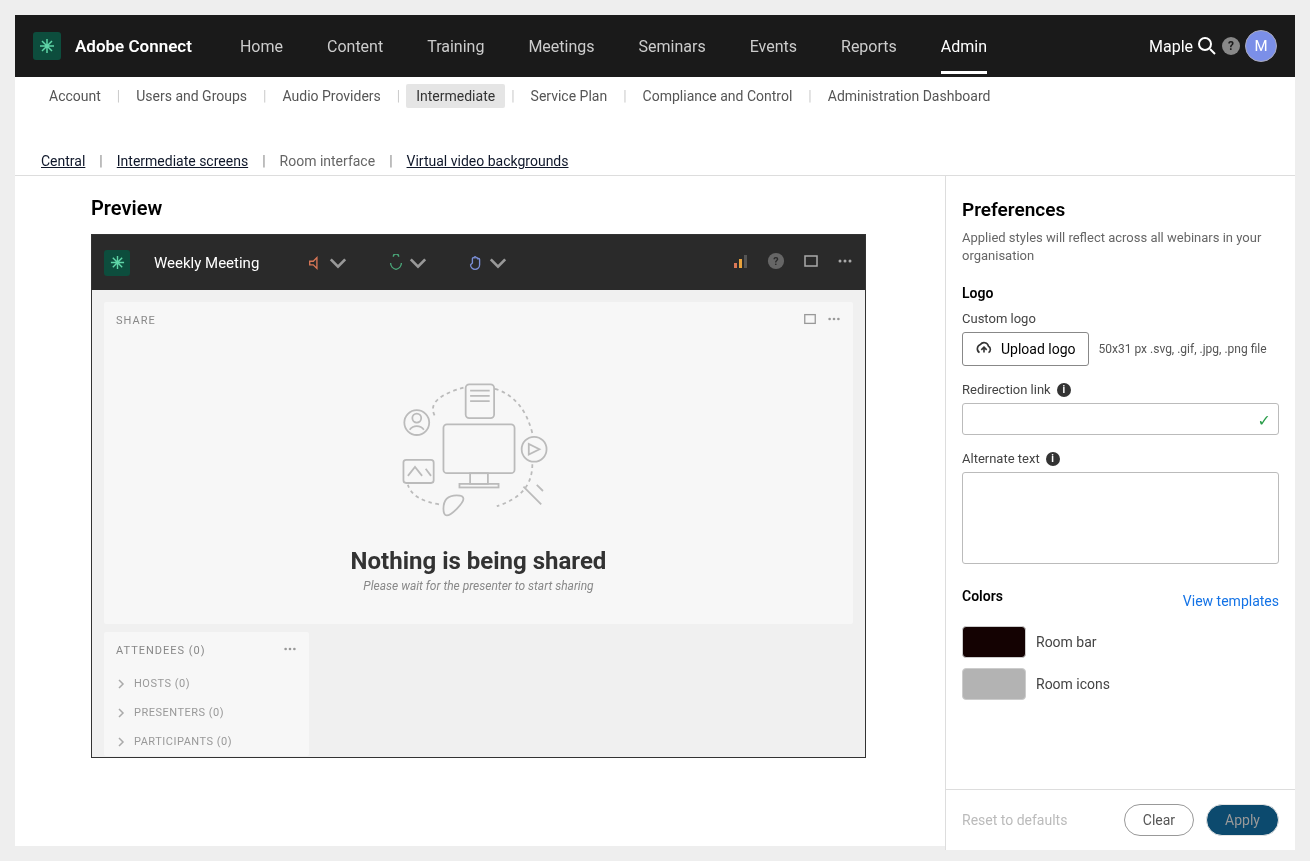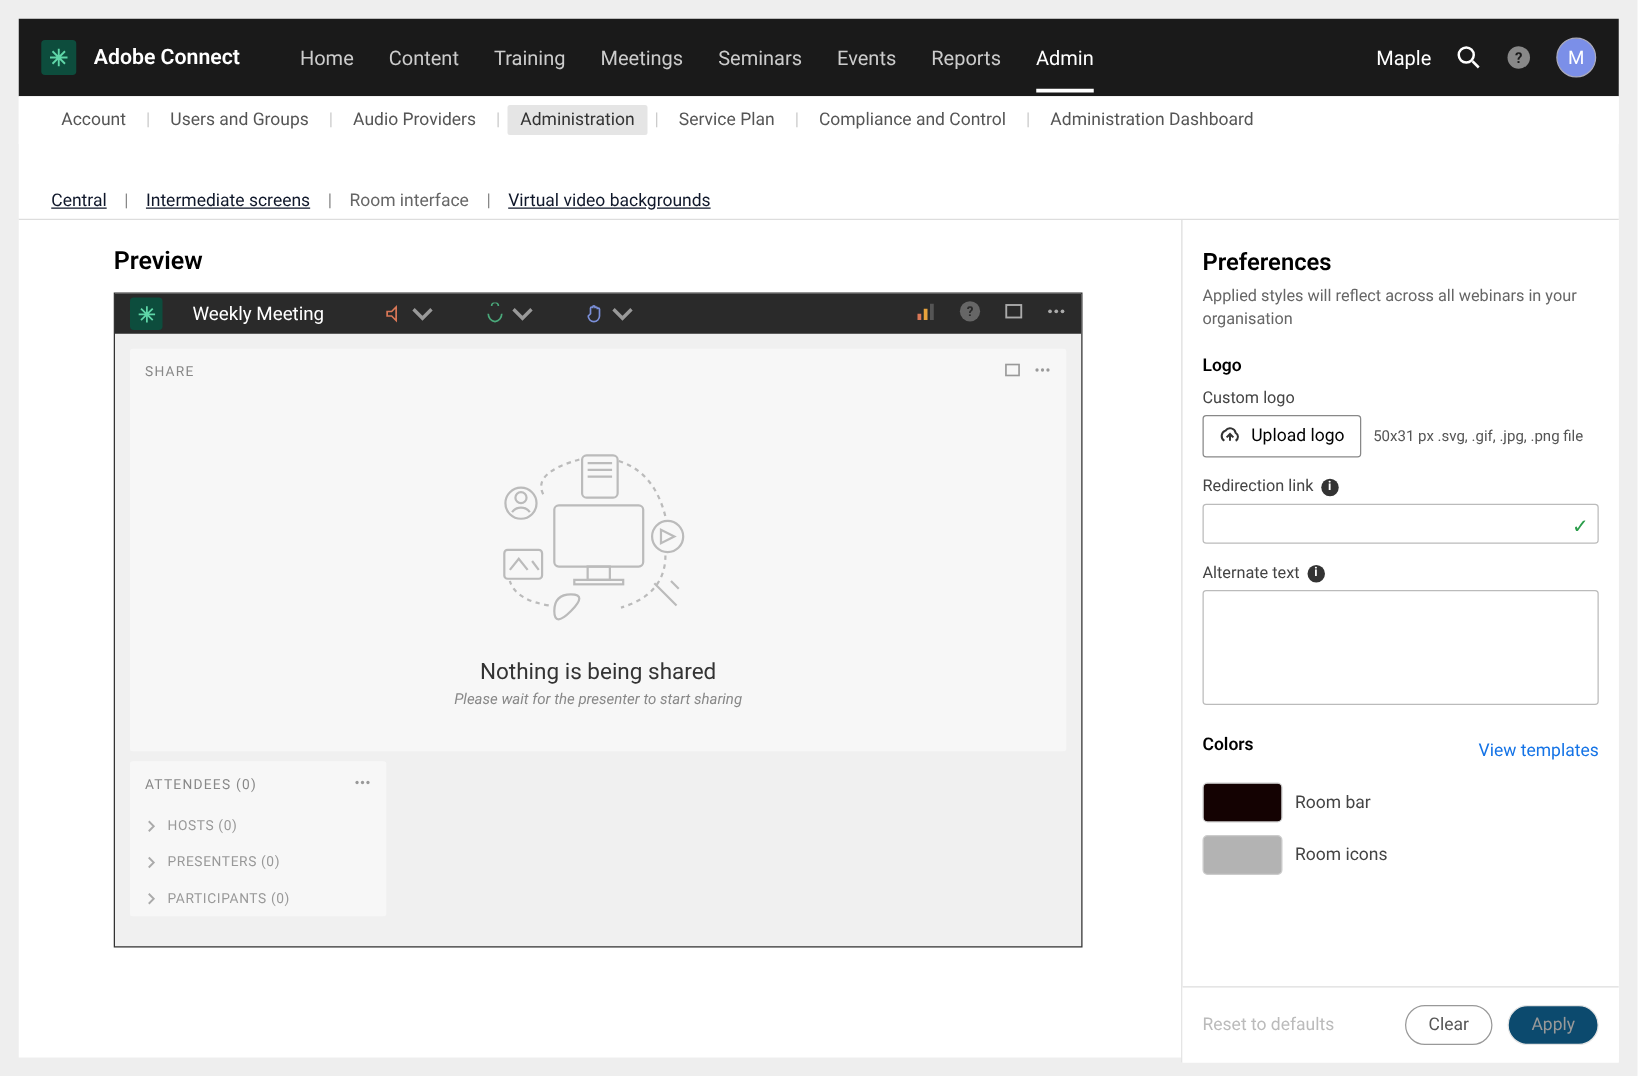--- a/index.html
+++ b/index.html
@@ -2,56 +2,56 @@
 <html><head>
 <meta charset="utf-8">
 <style>
 * { margin:0; padding:0; box-sizing:border-box; font-family:-apple-system,BlinkMacSystemFont,"Segoe UI",Roboto,sans-serif; }
 body { background:#eeeeee; width:1310px; height:861px; overflow:hidden; }
 .app { background:#fff; margin:15px; height:831px; position:relative; }
 .topbar { background:#1a1a1a; height:62px; display:flex; align-items:center; padding:0 18px; color:#fff; }
 .logo-box { width:28px; height:28px; background:#0d4d3d; border-radius:3px; display:flex; align-items:center; justify-content:center; margin-right:14px; }
 .logo-box svg { width:16px; height:16px; }
 .brand { font-size:17px; font-weight:600; margin-right:48px; }
-.mainnav { display:flex; gap:28px; flex:1; }
+.mainnav { display:flex; gap:44px; flex:1; }
 .mainnav a { color:#ccc; font-size:16px; text-decoration:none; cursor:pointer; padding:18px 0; position:relative; }
 .mainnav a.active { color:#fff; }
 .mainnav a.active::after { content:''; position:absolute; bottom:0; left:0; right:0; height:3px; background:#fff; }
-.top-right { display:flex; align-items:center; gap:20px; }
+.top-right { display:flex; align-items:center; gap:4px; }
 .user-name { font-size:16px; color:#fff; }
 .icon-btn { cursor:pointer; color:#fff; display:flex; align-items:center; }
 .avatar { width:32px; height:32px; border-radius:50%; background:#7b8fe8; color:#fff; display:flex; align-items:center; justify-content:center; font-size:15px; border:1px solid #aab; }
 .subnav { background:#fff; height:38px; display:flex; align-items:center; padding:0 24px; gap:0; font-size:14px; color:#555; border-bottom:1px solid #fff; }
 .subnav a { color:#555; text-decoration:none; cursor:pointer; padding:4px 10px; }
 .subnav a.active { background:#e5e5e5; border-radius:2px; color:#333; }
 .subnav .sep { color:#ccc; margin:0 6px; }
 .tabbar { padding:38px 24px 0; display:flex; gap:0; font-size:14px; }
 .tabbar a { color:#0f172a; text-decoration:underline; cursor:pointer; padding:0 2px; }
 .tabbar a.active { text-decoration:none; color:#666; }
 .tabbar .sep { color:#888; margin:0 12px; }
 .body-area { display:flex; height:calc(100% - 58px - 38px - 60px); border-top:1px solid #ddd; margin-top:6px;}
 .preview-col { flex:1; padding:20px 0 0 0; }
 .preview-title { font-size:20px; font-weight:600; margin:0 0 14px 76px; }
 .preview-box { border:1px solid #333; margin:0 0 0 76px; width:775px; height:524px; background:#f0f0f0; overflow:hidden; }
-.room-bar { background:#2a2a2a; height:32px; display:flex; align-items:center; padding:0 12px; gap:16px; color:#fff; }
+.room-bar { background:#2a2a2a; height:55px; display:flex; align-items:center; padding:0 12px; gap:16px; color:#fff; }
 .room-logo { width:26px; height:26px; background:#0d4d3d; border-radius:3px; display:flex; align-items:center; justify-content:center; }
 .room-logo svg{width:15px;height:15px;}
 .room-title { font-size:15px; margin-left:8px; margin-right:20px; }
 .room-ctrl { display:flex; align-items:center; gap:4px; color:#999; cursor:pointer; padding:0 12px;}
 .room-ctrl svg{width:18px;height:18px;}
 .room-right { margin-left:auto; display:flex; align-items:center; gap:18px; color:#aaa; }
 .room-body { display:flex; gap:8px; padding:12px; height:calc(100% - 44px);flex-direction:column; }
 .pod { background:#f7f7f7; border-radius:2px; }
 .pod-share { flex:1; display:flex; flex-direction:column; }
 .pod-att { width:205px; }
 .pod-head { display:flex; align-items:center; padding:10px 12px; font-size:11px; letter-spacing:1px; color:#888; }
 .pod-head .spacer { flex:1; }
 .pod-head .hicon { color:#aaa; margin-left:10px; cursor:pointer; }
 .share-body { flex:1; display:flex; flex-direction:column; align-items:center; justify-content:center; color:#555; }
-.share-body .big { font-size:18px; color:#333; font-weight:400; margin-top:16px; }
+.share-body .big { font-size:24px; color:#333; font-weight:700; margin-top:16px; }
 .share-body .sub { font-size:12px; font-style:italic; color:#888; margin-top:4px; }
 .att-group { display:flex; align-items:center; gap:8px; padding:8px 12px; font-size:11px; color:#999; letter-spacing:.5px; }
 .att-group svg{width:10px;height:10px;}
 .prefs { width:350px; border-left:1px solid #ddd; background:#fff; padding:22px 16px 0; position:relative; display:flex; flex-direction:column;}
 .prefs h2 { font-size:19px; font-weight:600; margin-bottom:8px; }
 .prefs .desc { font-size:13px; color:#666; line-height:1.4; margin-bottom:20px; }
 .prefs h3 { font-size:14px; font-weight:600; margin-bottom:10px; }
 .prefs .lbl { font-size:13px; color:#444; margin-bottom:6px; display:flex; align-items:center; gap:6px;}
 .upload-row { display:flex; align-items:center; gap:10px; margin-bottom:16px; }
 .upload-btn { border:1px solid #888; background:#fff; padding:7px 12px; font-size:14px; display:flex; align-items:center; gap:8px; cursor:pointer; border-radius:3px; }
@@ -111,21 +111,21 @@
     </div>
   </div>
 
   <div class="subnav" id="subnav">
       <a>Account</a>
       <span class="sep">|</span>
       <a>Users and Groups</a>
       <span class="sep">|</span>
       <a>Audio Providers</a>
       <span class="sep">|</span>
-      <a class="active">Administration</a>
+      <a class="active">Intermediate</a>
       <span class="sep">|</span>
       <a>Service Plan</a>
       <span class="sep">|</span>
       <a>Compliance and Control</a>
       <span class="sep">|</span>
       <a>Administration Dashboard</a>
     </div>
 
   <div class="tabbar" id="tabbar">
       <a>Central</a>

